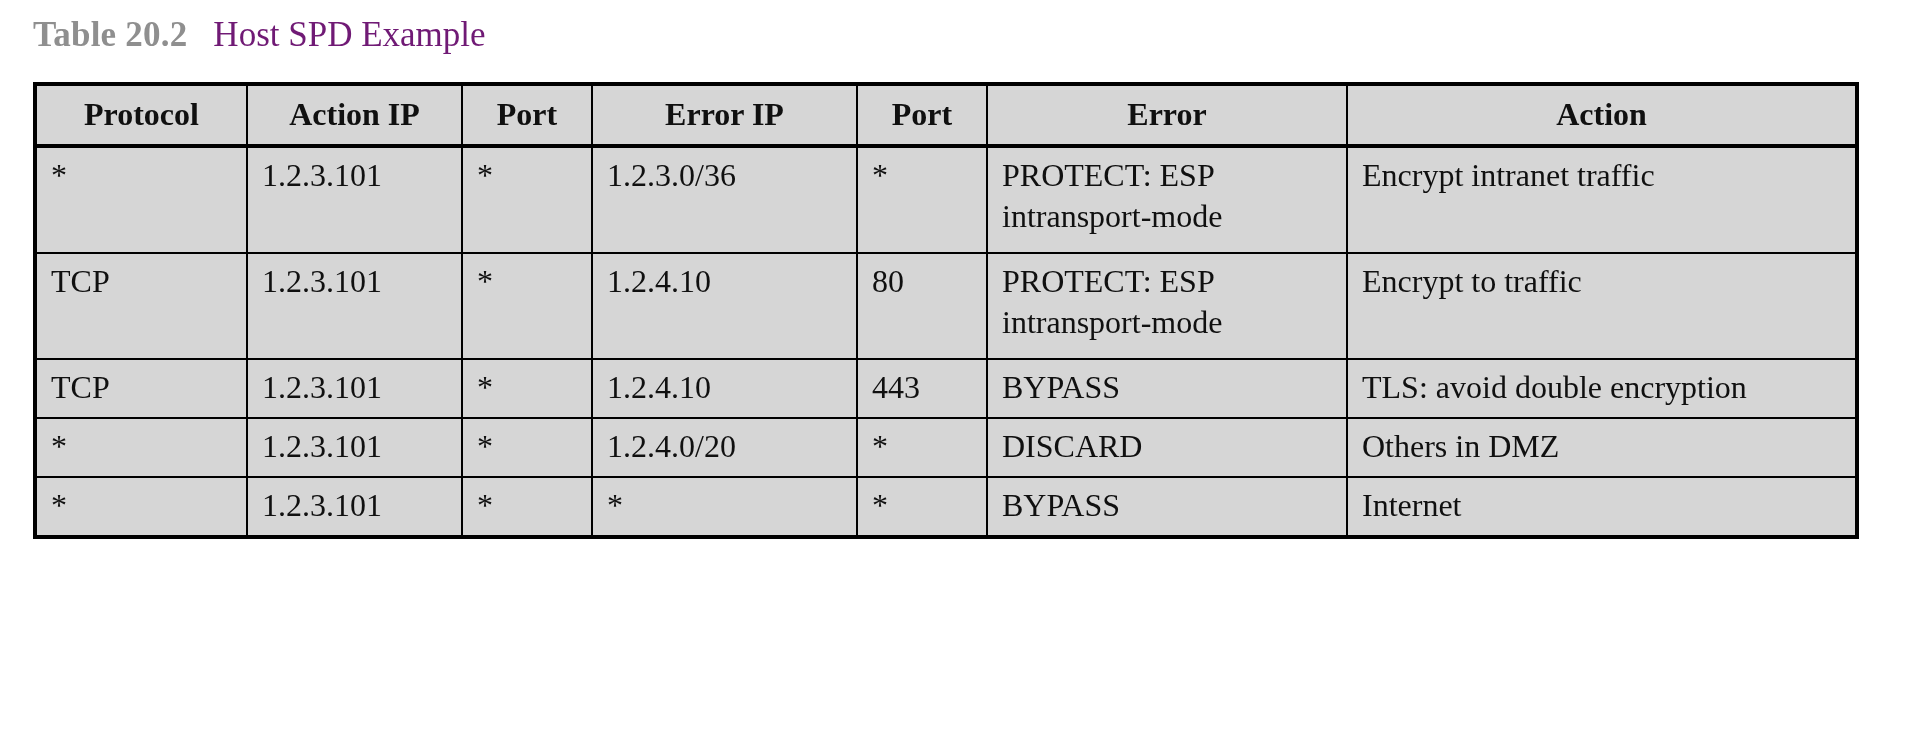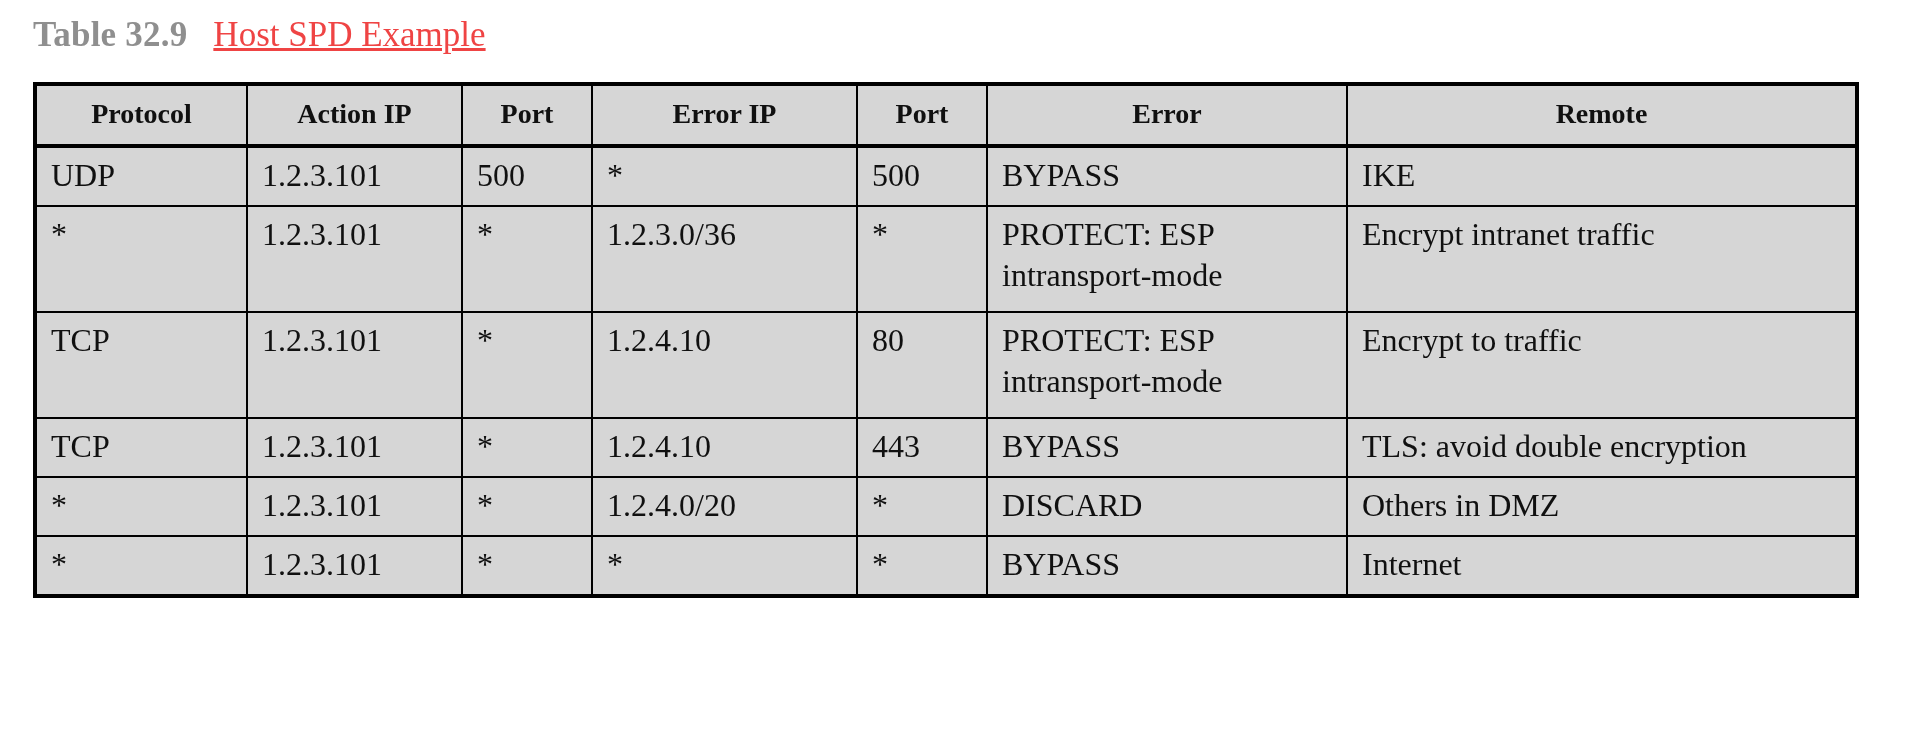--- a/index.html
+++ b/index.html
@@ -29,24 +29,23 @@
     white-space: nowrap;
     font-size: 35px;
     line-height: 44px;
   }
   .caption-label {
     font-weight: bold;
     color: #8f8f8f;
     letter-spacing: 0.2px;
   }
   .caption-title {
-    color: #ef4444;
+    color: #701a75;
     padding-left: 26px;
     font-weight: normal;
-    text-decoration: underline;
   }
 
   
   .spd-table-wrap {
     position: absolute;
     left: 33px;
     top: 82px;
     width: 1822px;
   }
   table.spd {
@@ -73,21 +72,21 @@
     text-align: left;
     vertical-align: top;
     padding: 7px 14px 9px 14px;
   }
   table.spd th:last-child,
   table.spd td:last-child { border-right: none; }
   table.spd tr:last-child td { border-bottom: none; }
 
   table.spd thead th {
     font-weight: bold;
-    font-size: 28px;
+    font-size: 32px;
     line-height: 40px;
     text-align: center;
     border-bottom: 4px solid #000000;
     padding-top: 8px;
     padding-bottom: 10px;
   }
 
   table.spd tbody td {
     font-weight: normal;
     font-size: 32px;
@@ -95,21 +94,21 @@
   }
   td.tall { height: 88px; }
   .cell-line { display: block; white-space: pre-line; }
 </style>
 </head>
 <body>
 
 <div class="page">
 
   <div class="caption">
-    <span class="caption-label">Table 32.9</span><span class="caption-title">Host SPD Example</span>
+    <span class="caption-label">Table 20.2</span><span class="caption-title">Host SPD Example</span>
   </div>
 
   <div class="spd-table-wrap">
     <table class="spd">
       <colgroup>
         <col class="c0">
           <col class="c1">
           <col class="c2">
           <col class="c3">
           <col class="c4">
@@ -117,36 +116,25 @@
           <col class="c6">
       </colgroup>
       <thead>
         <tr>
           <th>Protocol</th>
           <th>Action IP</th>
           <th>Port</th>
           <th>Error IP</th>
           <th>Port</th>
           <th>Error</th>
-          <th>Remote</th>
+          <th>Action</th>
         </tr>
       </thead>
       <tbody>
 
-        <tr>
-          <td>UDP</td>
-          <td>1.2.3.101</td>
-          <td>500</td>
-          <td>*</td>
-          <td>500</td>
-          <td>
-              <span class="cell-line">BYPASS</span>
-            </td>
-          <td>IKE</td>
-        </tr>
 
 
         <tr>
           <td class="tall">*</td>
           <td class="tall">1.2.3.101</td>
           <td class="tall">*</td>
           <td class="tall">1.2.3.0/36</td>
           <td class="tall">*</td>
           <td class="tall">
               <span class="cell-line">PROTECT: ESP

